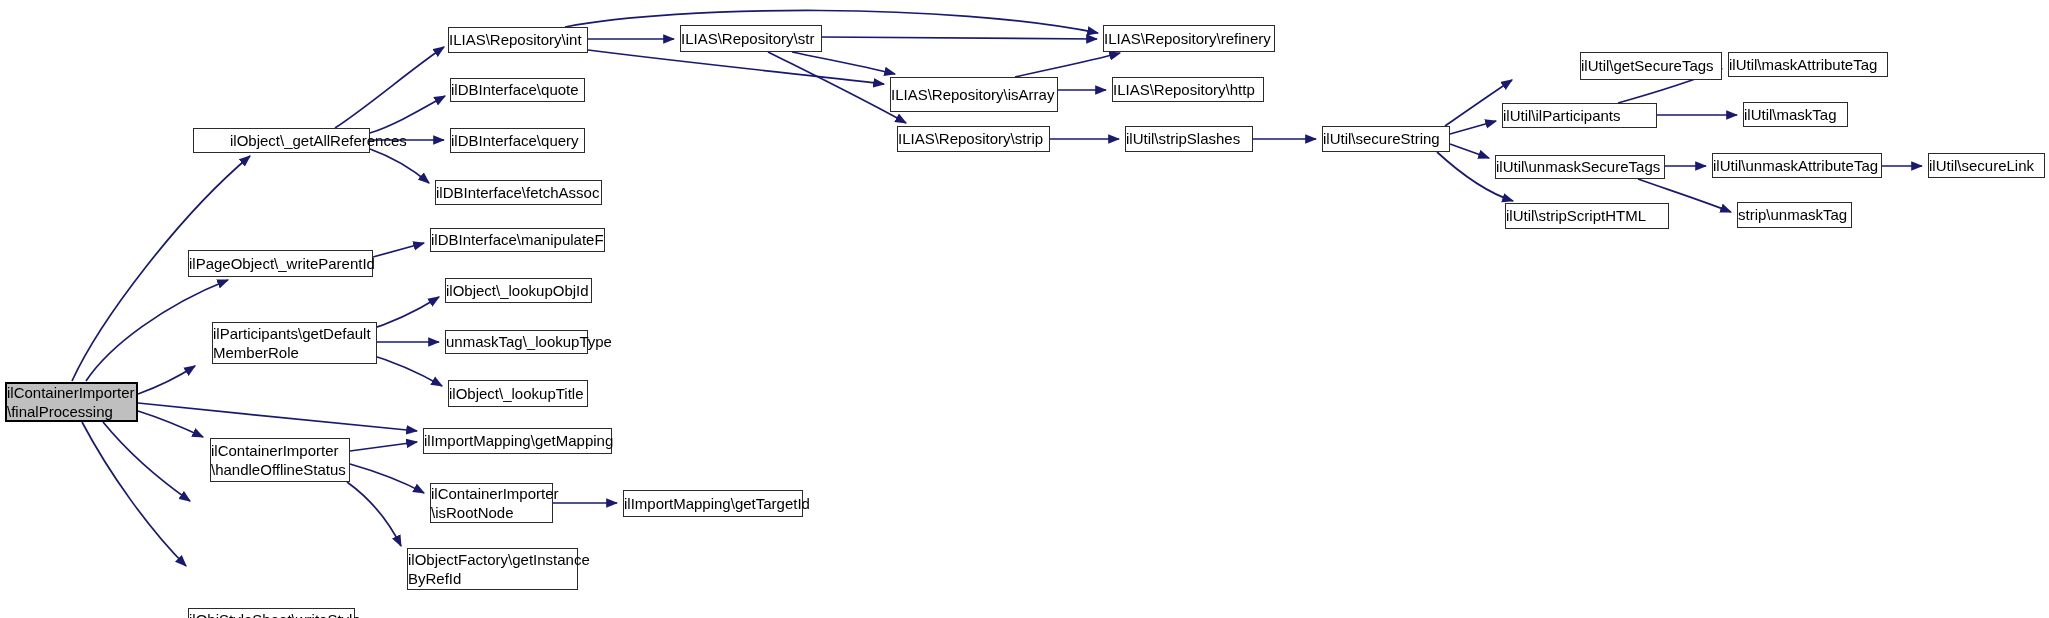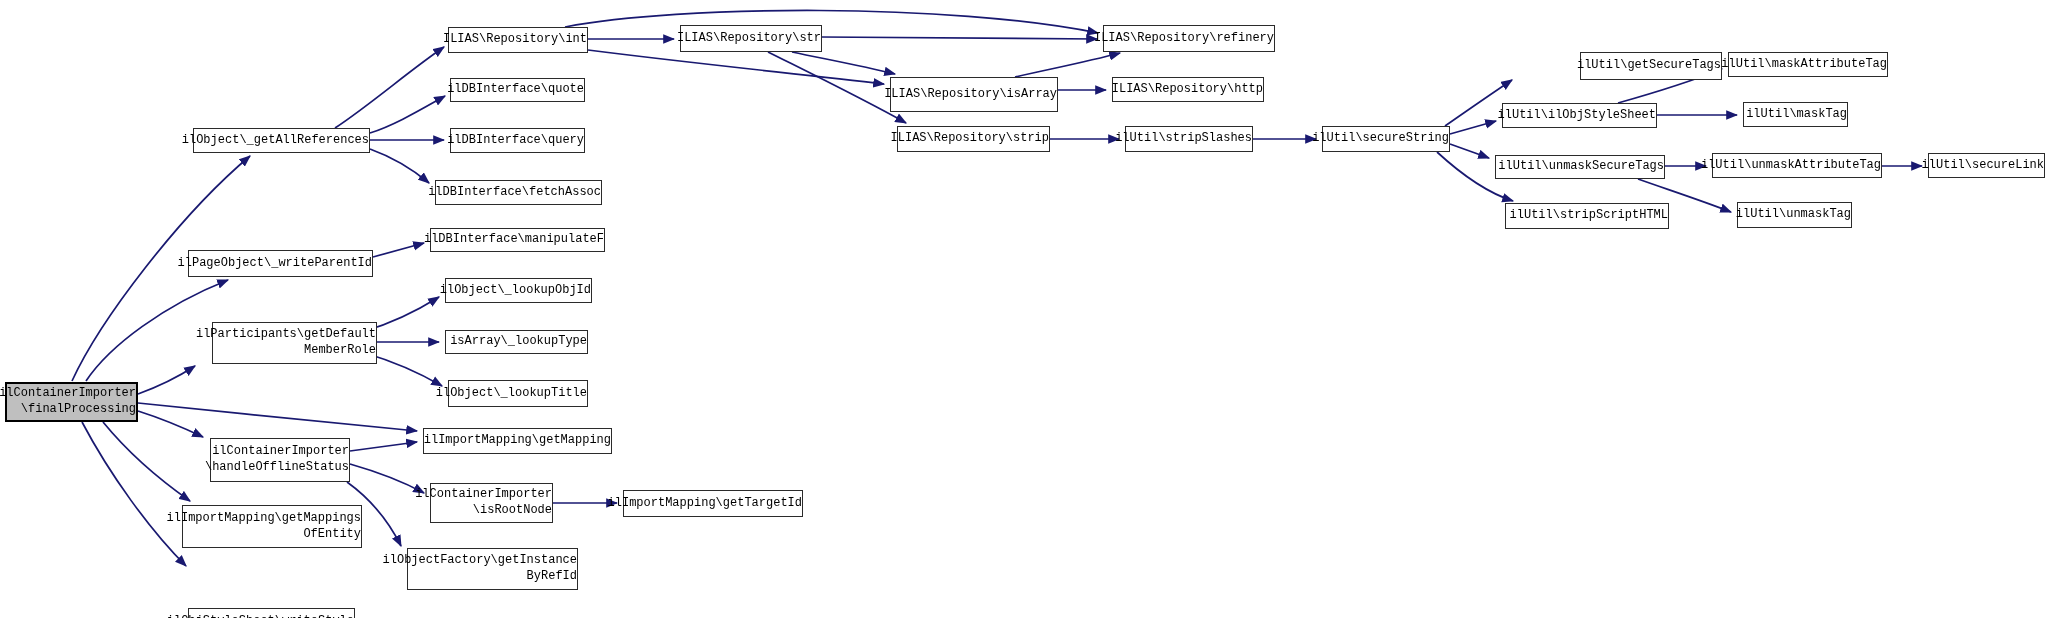--- a/index.html
+++ b/index.html
@@ -5,23 +5,23 @@
   html,body { margin:0; padding:0; background:#ffffff; }
   #canvas {
     position:relative; width:2049px; height:618px; background:#ffffff;
     font-family:"Liberation Sans", sans-serif; overflow:hidden;
   }
   #edges { position:absolute; left:0; top:0; pointer-events:none; }
   .edge { fill:none; stroke:#191970; stroke-width:1.7; }
   .node {
     position:absolute; box-sizing:border-box;
     background:#ffffff; border:1px solid #2b2b2b;
-    display:flex; flex-direction:column; align-items:flex-end; justify-content:center;
-    font-size:12px; line-height:1.3; color:#000000; text-align:center;
-    cursor:pointer; white-space:nowrap;font-family:Liberation Mono, monospace;
+    display:flex; flex-direction:column; align-items:flex-start; justify-content:center;
+    font-size:15px; line-height:1.3; color:#000000; text-align:center;
+    cursor:pointer; white-space:nowrap;
   }
   .node span { display:block; pointer-events:none; }
   .node.root { background:#bfbfbf; border:2px solid #000000; cursor:default; }
 </style>
 </head>
 <body>
 
 <div id="canvas">
 
   <svg id="edges" width="2049" height="618" viewBox="0 0 2049 618">
@@ -82,24 +82,20 @@
     <span>ilPageObject\_writeParentId</span>
   </div>
   <div class="node" style="left:212px;top:322px;width:165px;height:42px;">
     <span>ilParticipants\getDefault</span>
     <span>MemberRole</span>
   </div>
   <div class="node" style="left:210px;top:438px;width:140px;height:44px;">
     <span>ilContainerImporter</span>
     <span>\handleOfflineStatus</span>
   </div>
-  <div class="node" style="left:182px;top:505px;width:180px;height:43px;">
-    <span>ilImportMapping\getMappings</span>
-    <span>OfEntity</span>
-  </div>
   <div class="node" style="left:188px;top:570px;width:167px;height:43px;margin-top:38px;">
     <span>ilObjStyleSheet\writeStyle</span>
     <span>Usage</span>
   </div>
 
   <div class="node" style="left:448px;top:27px;width:140px;height:26px;">
     <span>ILIAS\Repository\int</span>
   </div>
   <div class="node" style="left:450px;top:78px;width:135px;height:24px;">
     <span>ilDBInterface\quote</span>
@@ -110,21 +106,21 @@
   <div class="node" style="left:435px;top:180px;width:167px;height:25px;">
     <span>ilDBInterface\fetchAssoc</span>
   </div>
   <div class="node" style="left:430px;top:228px;width:175px;height:24px;">
     <span>ilDBInterface\manipulateF</span>
   </div>
   <div class="node" style="left:445px;top:278px;width:147px;height:25px;">
     <span>ilObject\_lookupObjId</span>
   </div>
   <div class="node" style="left:445px;top:330px;width:143px;height:24px;">
-    <span>isArray\_lookupType</span>
+    <span>unmaskTag\_lookupType</span>
   </div>
   <div class="node" style="left:448px;top:380px;width:140px;height:27px;">
     <span>ilObject\_lookupTitle</span>
   </div>
   <div class="node" style="left:423px;top:428px;width:189px;height:26px;">
     <span>ilImportMapping\getMapping</span>
   </div>
   <div class="node" style="left:430px;top:483px;width:123px;height:40px;">
     <span>ilContainerImporter</span>
     <span>\isRootNode</span>
@@ -156,37 +152,37 @@
     <span>ilUtil\stripSlashes</span>
   </div>
   <div class="node" style="left:1322px;top:126px;width:128px;height:26px;">
     <span>ilUtil\secureString</span>
   </div>
 
   <div class="node" style="left:1580px;top:52px;width:142px;height:28px;">
     <span>ilUtil\getSecureTags</span>
   </div>
   <div class="node" style="left:1502px;top:103px;width:155px;height:25px;">
-    <span>ilUtil\ilObjStyleSheet</span>
+    <span>ilUtil\ilParticipants</span>
   </div>
   <div class="node" style="left:1495px;top:155px;width:170px;height:24px;">
     <span>ilUtil\unmaskSecureTags</span>
   </div>
   <div class="node" style="left:1505px;top:203px;width:164px;height:26px;">
     <span>ilUtil\stripScriptHTML</span>
   </div>
   <div class="node" style="left:1728px;top:52px;width:160px;height:25px;">
     <span>ilUtil\maskAttributeTag</span>
   </div>
   <div class="node" style="left:1743px;top:102px;width:105px;height:25px;">
     <span>ilUtil\maskTag</span>
   </div>
   <div class="node" style="left:1712px;top:153px;width:170px;height:25px;">
     <span>ilUtil\unmaskAttributeTag</span>
   </div>
   <div class="node" style="left:1737px;top:202px;width:115px;height:26px;">
-    <span>ilUtil\unmaskTag</span>
+    <span>strip\unmaskTag</span>
   </div>
   <div class="node" style="left:1928px;top:153px;width:117px;height:25px;">
     <span>ilUtil\secureLink</span>
   </div>
 
 </div>
 
 </body></html>

